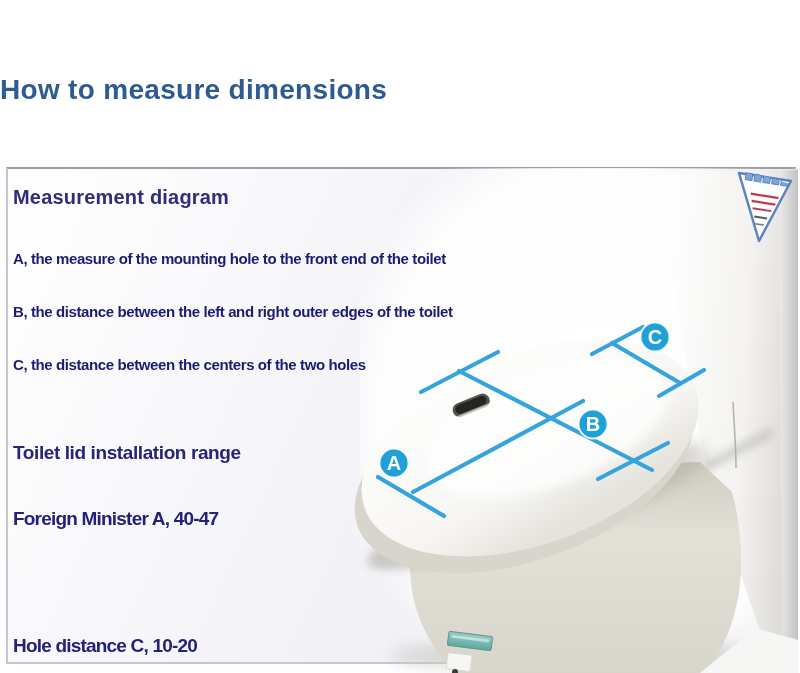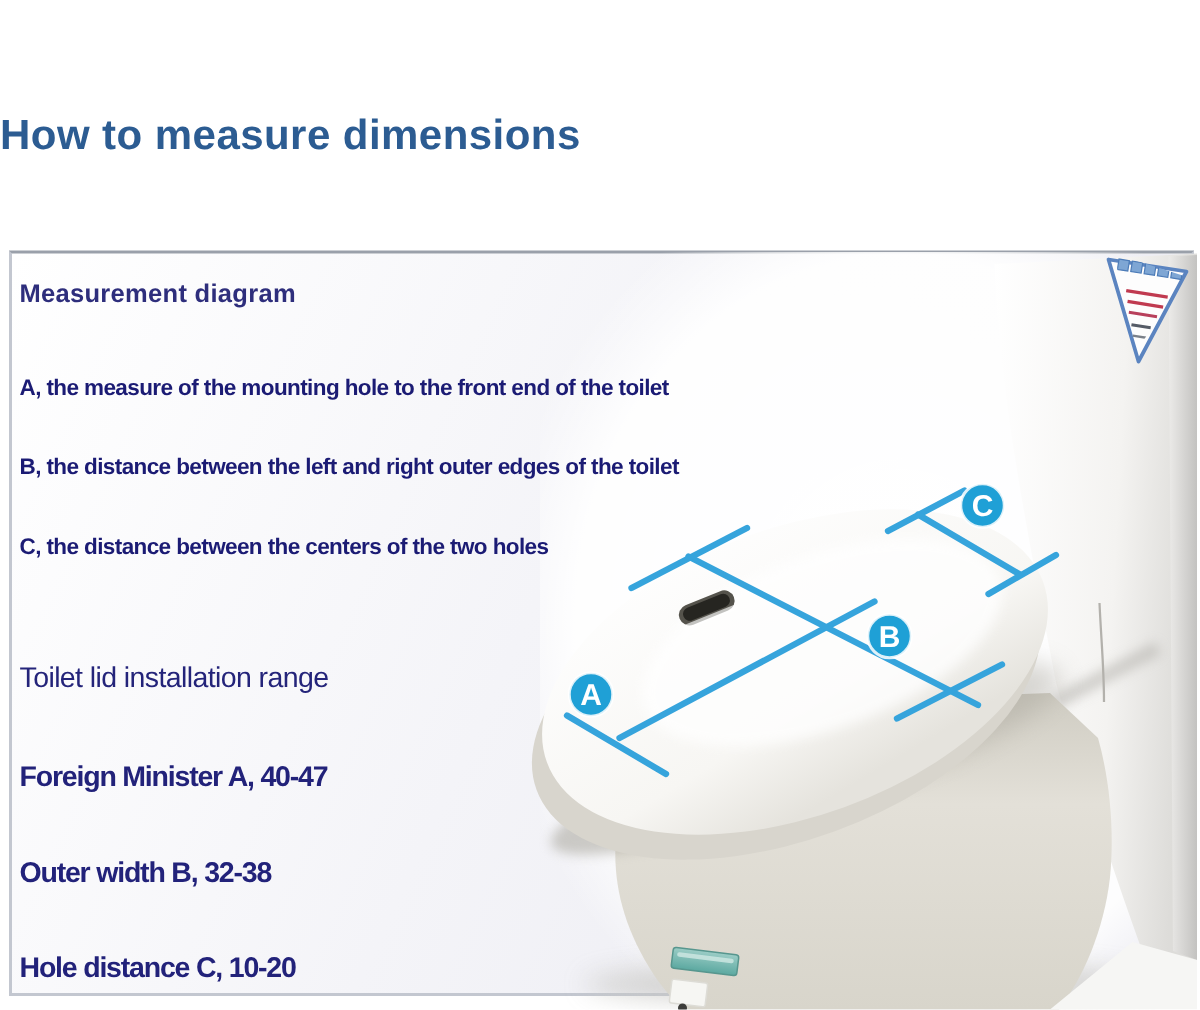--- a/index.html
+++ b/index.html
@@ -10,24 +10,24 @@
   .page-title{
     position:absolute;left:0;top:74px;width:756px;margin:0;text-align:left;
     font-size:28px;font-weight:700;color:var(--title-blue,#2c5c92);letter-spacing:.3px;
   }
   .panel{
     position:absolute;left:6px;top:167px;width:790px;height:497px;box-sizing:border-box;
     border:2px solid #c3c7d0;border-top-color:#9aa0aa;
     background:linear-gradient(115deg,#ffffff 0%,#f4f4f8 45%,#e9e9f0 100%);
   }
   .panel p,.panel h2,.panel h3{position:absolute;margin:0;white-space:nowrap}
-  .panel-heading{left:5px;top:17px;font-size:17px;font-weight:700;color:#2e2e7c;letter-spacing:.2px}
+  .panel-heading{left:5px;top:17px;font-size:20px;font-weight:700;color:#2e2e7c;letter-spacing:.2px}
   .def{left:5px;font-size:15px;font-weight:700;color:var(--text-navy,#1b1b74);letter-spacing:-.4px}
   .def-a{top:81px}.def-b{top:134px}.def-c{top:187px}
-  .range-heading{left:5px;top:273px;font-size:19px;font-weight:400;color:#24247a;letter-spacing:-.4px}
+  .range-heading{left:5px;top:273px;font-size:19px;font-weight:700;color:#24247a;letter-spacing:-.4px}
   .range{left:5px;font-size:19px;font-weight:700;color:#22227a;letter-spacing:-.8px}
   .range-a{top:339px}.range-b{top:403px}.range-c{top:466px}
   .photo-svg{position:absolute;left:342px;top:-4px;width:450px;height:508px;overflow:visible}
   .measure-line{stroke:var(--measure-line,#36a4dc);stroke-width:4.2;stroke-linecap:round;fill:none}
   .measure-tick{stroke:var(--measure-line,#36a4dc);stroke-width:4.2;stroke-linecap:round;fill:none}
   .badge-circle{fill:var(--badge-fill,#1fa0d6);stroke:rgba(255,255,255,.85);stroke-width:2}
   .badge-letter{font-family:"Liberation Sans",sans-serif;font-size:20px;font-weight:700;fill:#ffffff;text-anchor:middle}
 </style>
 </head>
 <body>
@@ -154,15 +154,14 @@
       <text class="badge-letter" x="655" y="344">C</text>
     </g>
   </svg>
 
   <h2 class="panel-heading">Measurement diagram</h2>
   <p class="def def-a">A, the measure of the mounting hole to the front end of the toilet</p>
   <p class="def def-b">B, the distance between the left and right outer edges of the toilet</p>
   <p class="def def-c">C, the distance between the centers of the two holes</p>
   <h3 class="range-heading">Toilet lid installation range</h3>
   <p class="range range-a">Foreign Minister A, 40-47</p>
-  <p class="range range-b">Outer width B, 32-38</p>
   <p class="range range-c">Hole distance C, 10-20</p>
 </section>
 
 </body></html>

